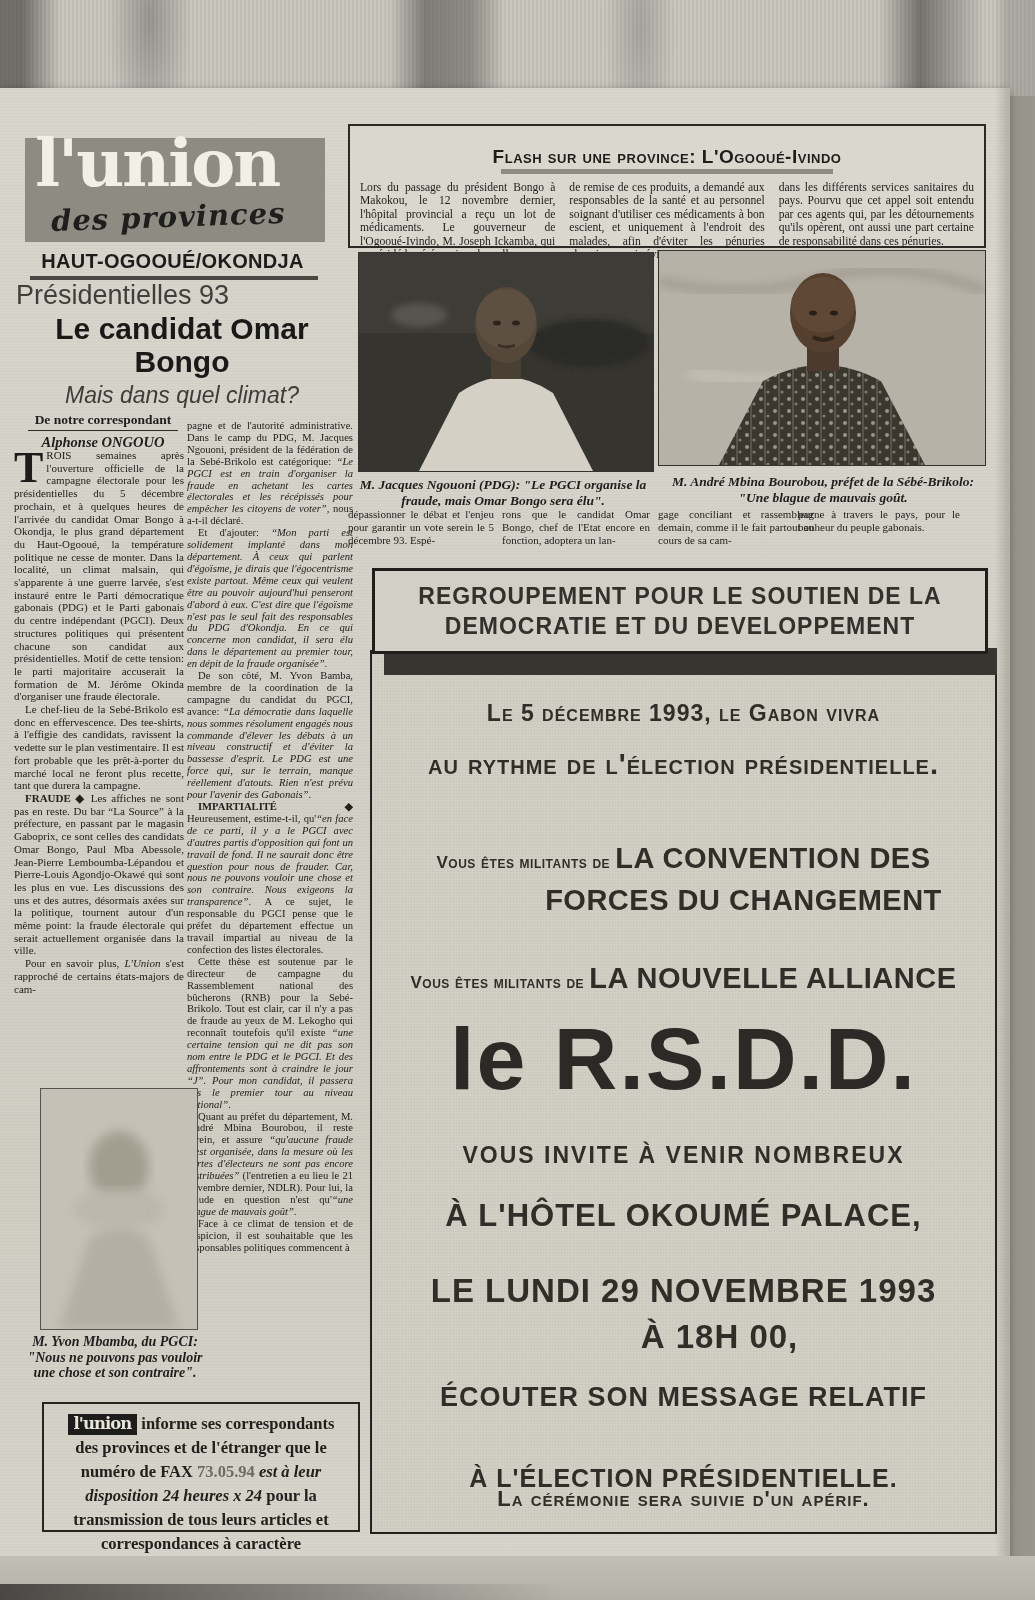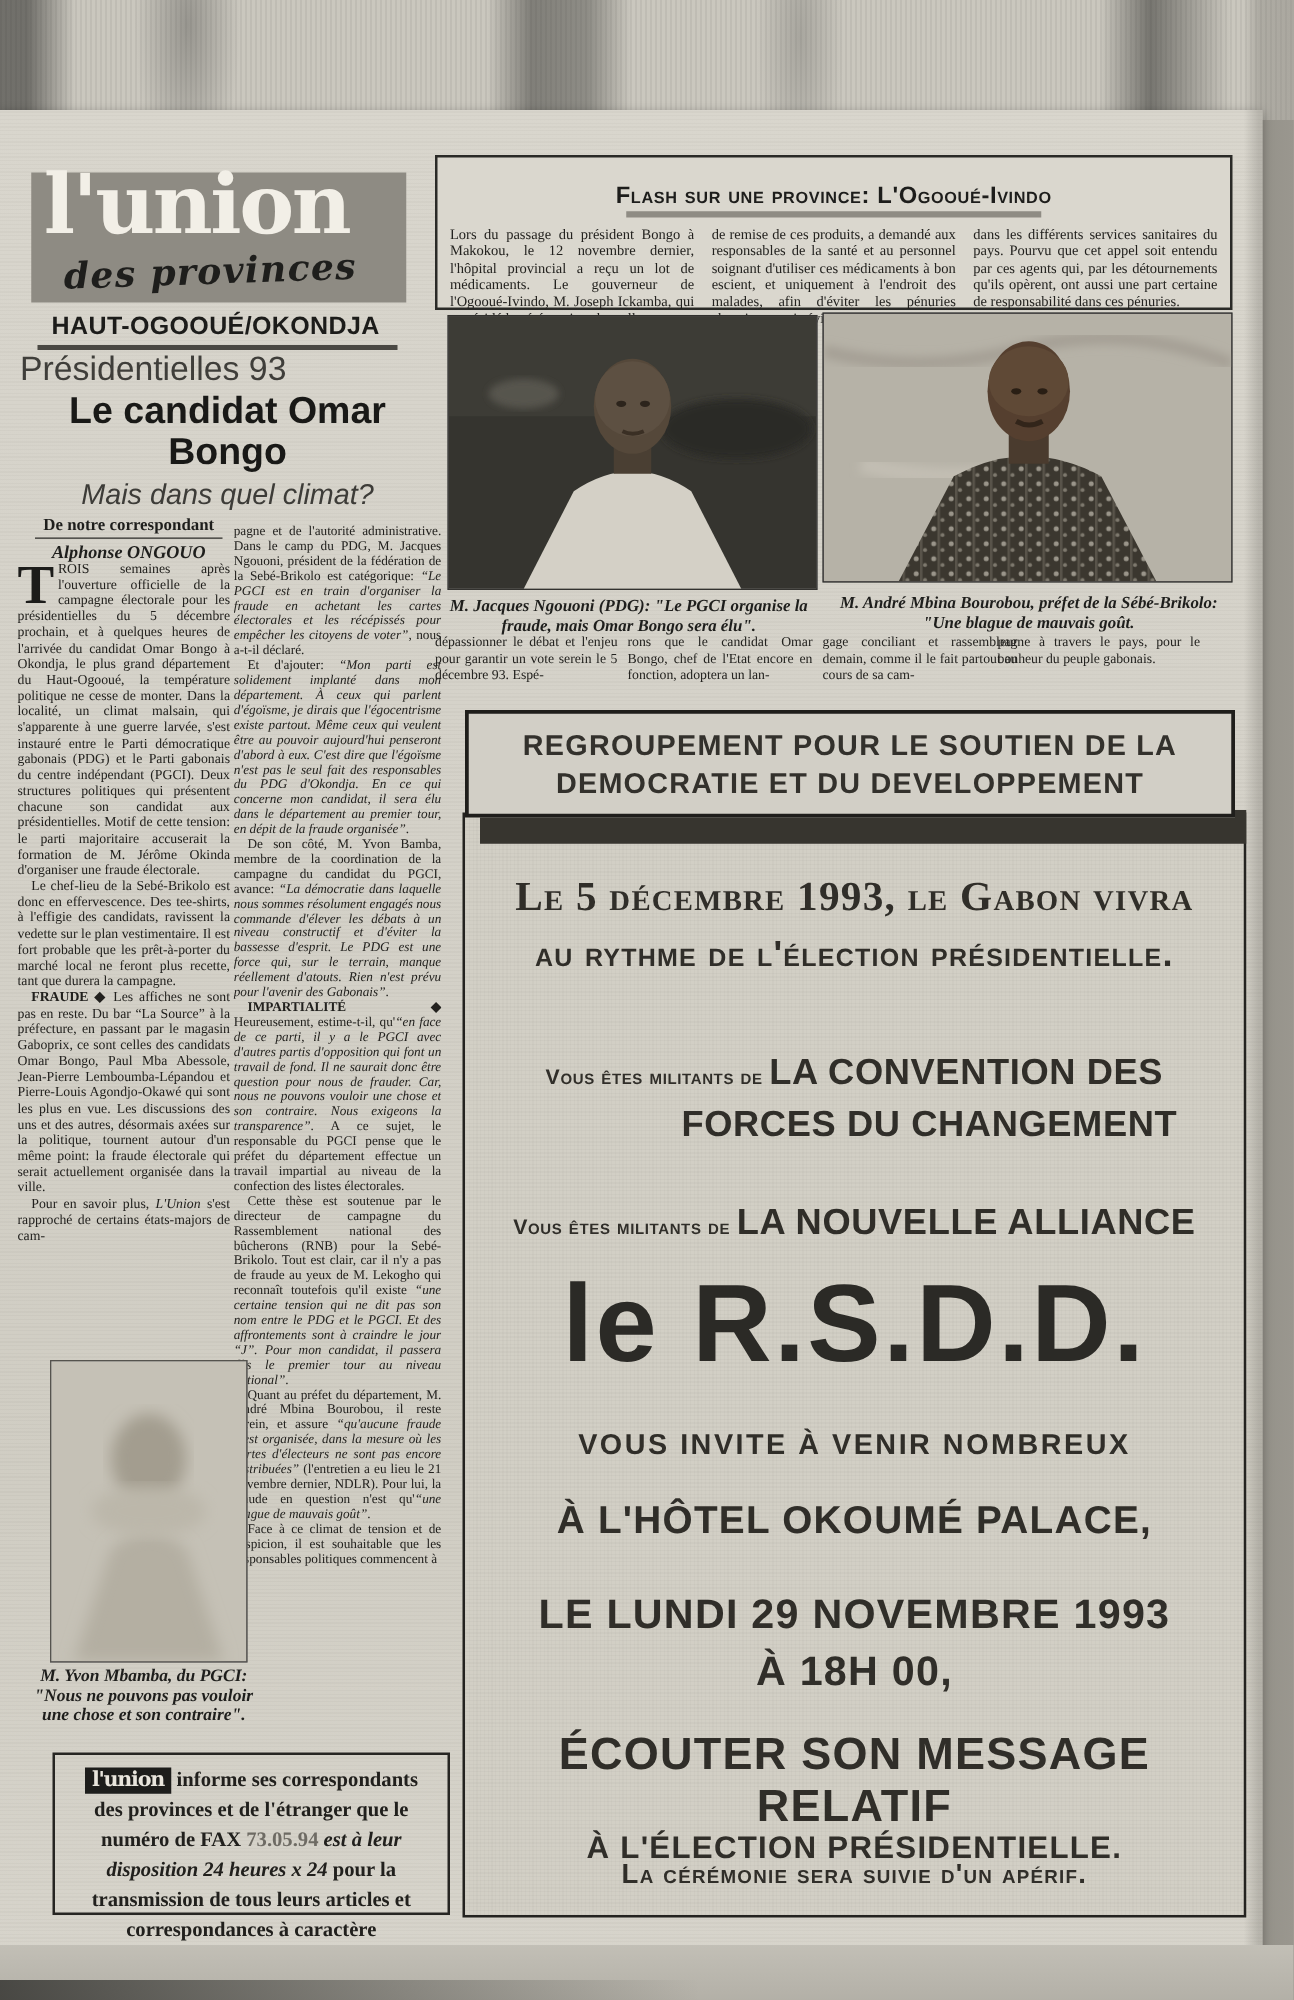--- a/index.html
+++ b/index.html
@@ -83,33 +83,33 @@
       repeating-linear-gradient(90deg,rgba(0,0,0,.02) 0 1px,rgba(0,0,0,0) 1px 3px),
       #d2cfc5;box-sizing:border-box;}
   .ad-shadow{position:absolute;left:384px;top:648px;width:613px;height:27px;background:#37352f;}
   .ad-header{position:absolute;left:372px;top:568px;width:616px;height:86px;border:3px solid #1f1e1b;
     background:#d2cfc6;box-sizing:border-box;display:flex;flex-direction:column;justify-content:center;
     text-align:center;font-family:"Liberation Sans",sans-serif;font-weight:bold;font-size:23px;
     line-height:30px;letter-spacing:1px;color:#33312c;}
   .ad-line{position:absolute;left:370px;width:627px;text-align:center;
     font-family:"Liberation Sans",sans-serif;font-weight:bold;color:#302e29;}
   .sc{font-variant:small-caps;}
-  .ad-date1{top:700px;font-size:33px;letter-spacing:1px;font-family:Liberation Serif, serif;}
+  .ad-date1{top:700px;font-size:23px;letter-spacing:1px;}
   .ad-date2{top:748px;font-size:29px;letter-spacing:1px;}
   .ad-mil{font-size:17px;letter-spacing:.5px;font-weight:bold;}
   .ad-big{font-size:29px;letter-spacing:.5px;}
   .ad-conv1{top:842px;}
   .ad-conv2{top:884px;padding-left:120px;box-sizing:border-box;}
   .ad-alli{top:962px;}
   .ad-rsdd{top:1008px;font-size:88px;letter-spacing:2px;color:#2b2a26;}
   .ad-invite{top:1142px;font-size:23px;letter-spacing:2px;}
   .ad-venue{top:1198px;font-size:31px;letter-spacing:1px;}
   .ad-when1{top:1272px;font-size:33px;letter-spacing:1px;}
-  .ad-when2{top:1318px;font-size:33px;letter-spacing:1px;}
-  .ad-msg1{top:1382px;font-size:36px;letter-spacing:1px;}
+  .ad-when2{top:1318px;font-size:33px;letter-spacing:1px;padding-left:36px;}
+  .ad-msg1{top:1382px;font-size:27px;letter-spacing:1px;}
   .ad-msg2{top:1428px;font-size:25px;letter-spacing:1px;margin-top:36px;}
   .ad-foot{top:1486px;font-size:22px;letter-spacing:1px;}
 </style>
 </head>
 <body>
 
 <div class="page">
   <div class="scan-top"></div>
   <div class="paper"></div>
 

